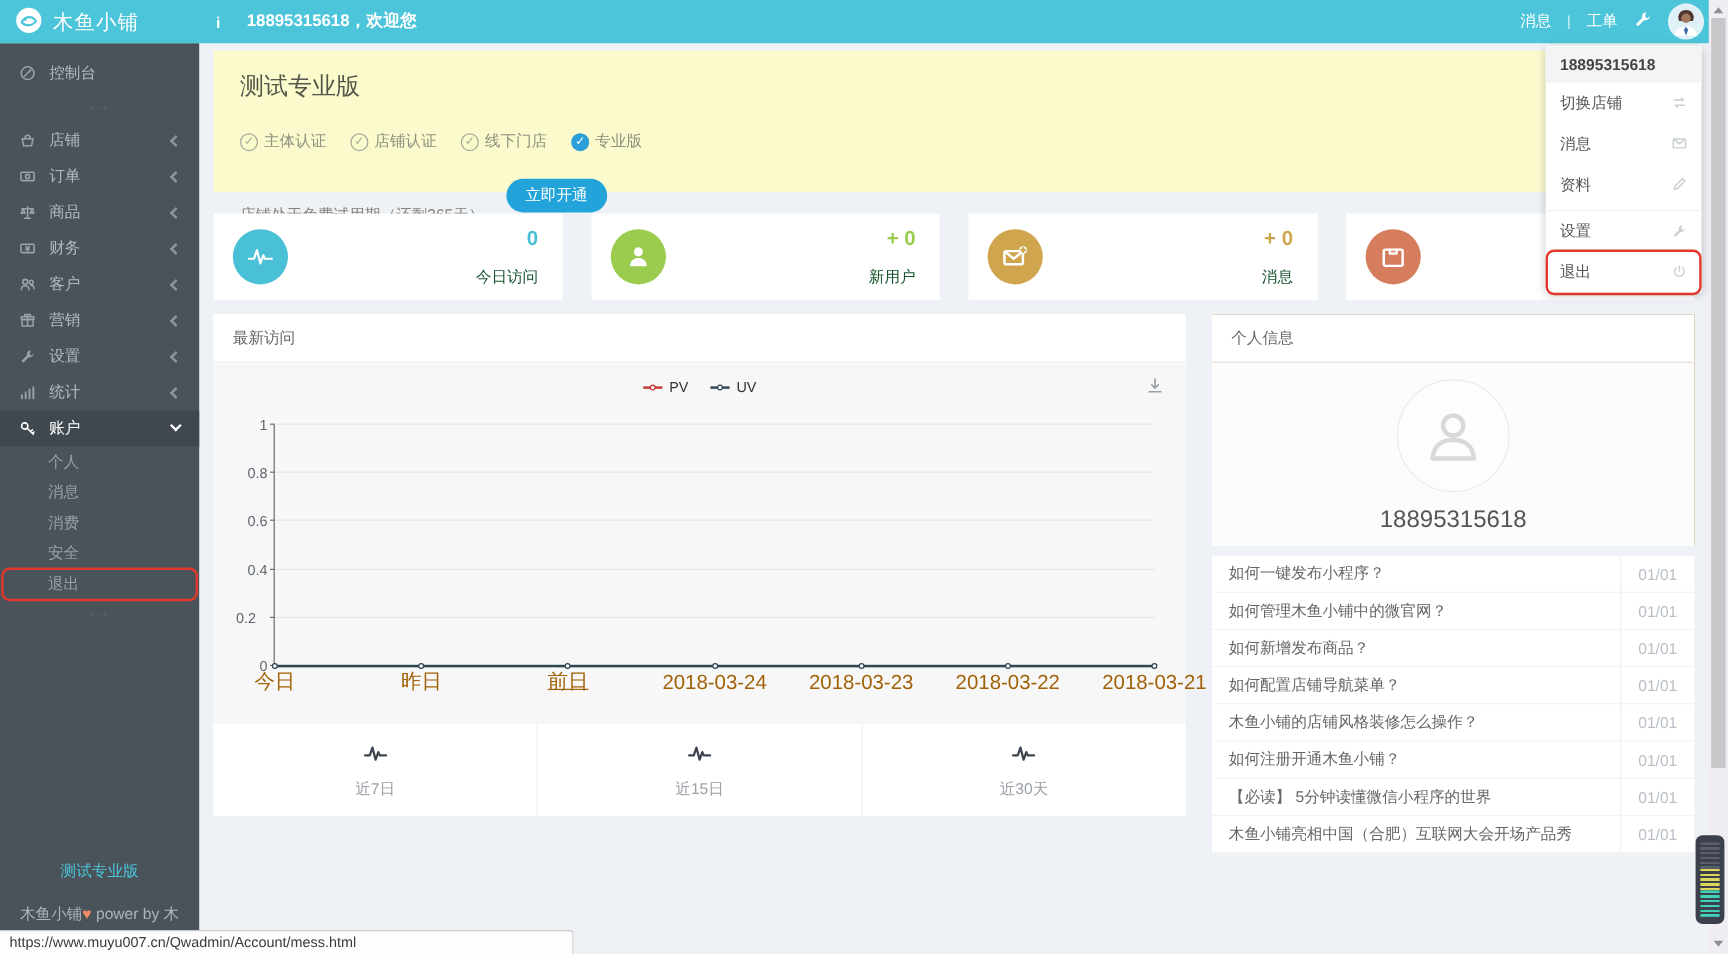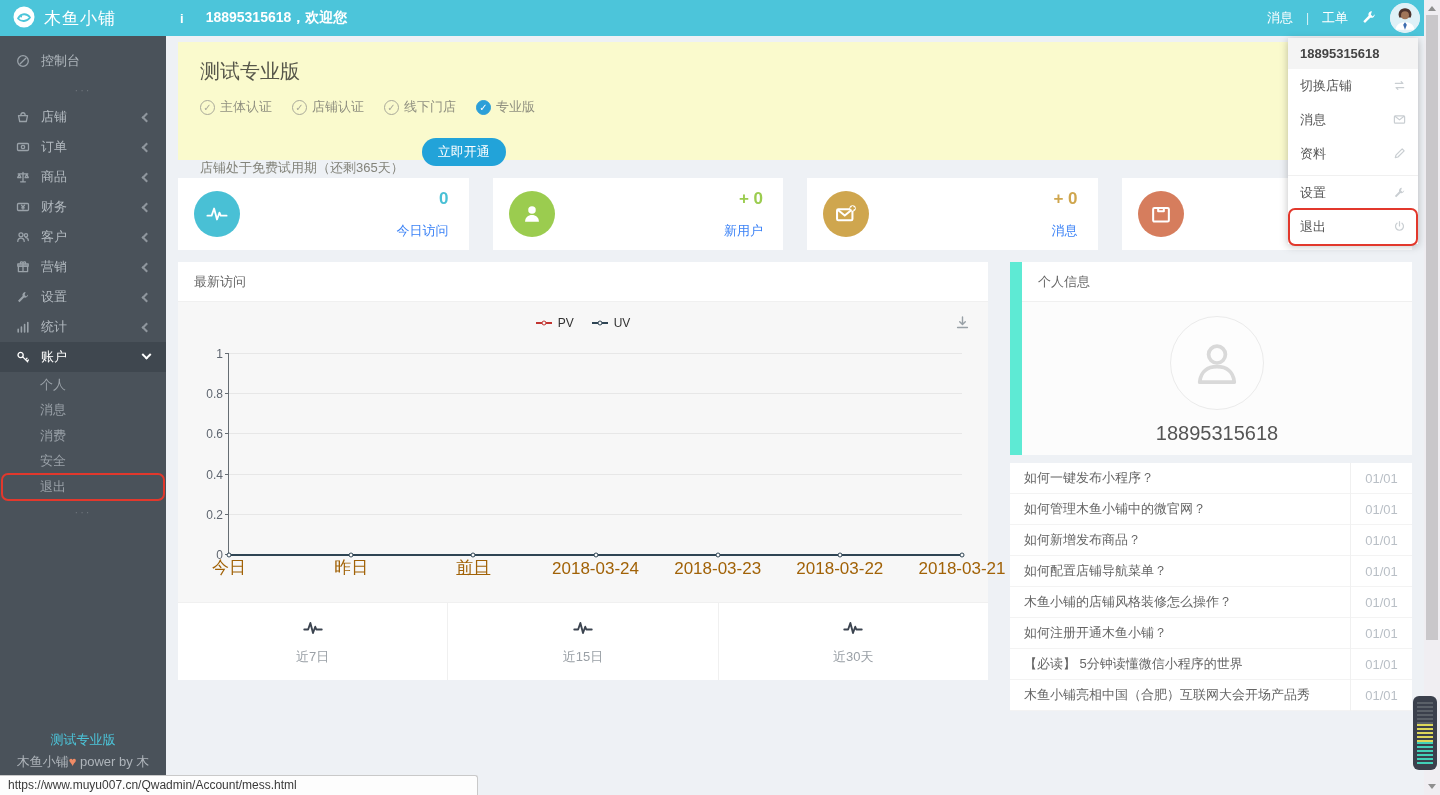--- a/index.html
+++ b/index.html
@@ -33,42 +33,42 @@
   .chev-left { transform:rotate(45deg); }
   .chev-down { transform:rotate(-45deg) translate(2px,-2px); }
   .sb-account { height:30px; background:#3f474f; color:#fff; }
   .sb-account .icon { color:#fff; }
   .sb-account .chev { border-color:#fff; }
   .sb-sub .sb-item { height:25.5px; padding-left:40px; color:#9aa1a8; }
   .annotated { position:relative; }
   .sb-sub .annotated::after { content:""; position:absolute; inset:-1px 1px; border:2px solid #e2382c; border-radius:7px; pointer-events:none; }
   .sb-footer { position:absolute; bottom:24px; left:0; width:100%; text-align:center; }
   .sb-footer .l1 { color:#4cc5da; font-size:13px; cursor:pointer; }
-  .sb-footer .l2 { margin-top:4px; color:#aeb4ba; font-size:13px; }
+  .sb-footer .l2 { margin-top:18px; color:#aeb4ba; font-size:13px; }
   .sb-footer .heart { color:#ef8b66; }
 
   
   .content { position:absolute; left:166px; top:36px; right:28px; bottom:0; padding:6px 0 0 12px; }
   .banner { height:118px; background:#fafacd; padding:16px 22px; }
   .banner-title { font-size:20px; color:#56564a; }
-  .badges { display:flex; gap:20px; margin-top:13px; align-items:center; }
+  .badges { display:flex; gap:20px; margin-top:24px; align-items:center; }
   .badge { display:flex; align-items:center; gap:5px; font-size:13px; color:#909080; }
   .badge-check { width:15px; height:15px; border:1px solid #a9a99a; border-radius:50%; color:#a9a99a; font-size:10px; display:flex; align-items:center; justify-content:center; }
   .badge-check::before { content:"✓"; }
   .badge.blue .badge-check { background:#2b9fd8; border-color:#2b9fd8; color:#fff; }
   .trial-row { display:flex; align-items:center; gap:18px; margin-top:11px; }
   .trial-text { font-size:13px; color:#83837a;margin-top:32px; }
   .cta { background:#22a3d9; color:#fff; border:none; border-radius:14px; font-size:13px; padding:5px 16px; cursor:pointer; font-family:inherit; }
 
   .stats { margin-top:18px; display:grid; grid-template-columns:repeat(4,1fr); gap:24px; height:72px; }
   .stat-card { background:#fff; display:flex; align-items:center; padding:0 20px 0 16px; }
   .stat-icon { width:46px; height:46px; border-radius:50%; color:#fff; display:flex; align-items:center; justify-content:center; font-size:22px; }
   .stat-right { margin-left:auto; text-align:right; }
   .stat-value { font-size:17px; font-weight:bold; min-height:20px; }
-  .stat-label { font-size:13px; color:#3b82f6; margin-top:13px; }
+  .stat-label { font-size:13px; color:#14532d; margin-top:13px; }
 
   .main-cols { margin-top:12px; display:flex; gap:22px; align-items:flex-start; }
   .panel-header { height:40px; line-height:40px; padding:0 16px; font-size:13px; color:#666; background:#fff; border-bottom:1px solid #f0f0f0; }
   .chart-panel { width:810px; background:#fff; }
   .chart-body { position:relative; height:300px; background:#f7f7f7; }
   .chart-legend { position:absolute; top:14px; left:0; right:0; display:flex; justify-content:center; gap:18px; }
   .lg-item { display:flex; align-items:center; gap:6px; cursor:pointer; }
   .lg-line { width:16px; height:2px; position:relative; display:inline-block; }
   .lg-ring { position:absolute; left:50%; top:50%; transform:translate(-50%,-50%); width:5px; height:5px; border:1.6px solid; border-radius:50%; background:#f7f7f7; }
   .lg-label { font-size:12px; color:#333; }
@@ -81,21 +81,21 @@
   .dataline { position:absolute; left:0; right:0; height:2px; }
   .marker { position:absolute; width:5px; height:5px; border:1.6px solid; border-radius:50%; background:#fdfdfd; transform:translate(-50%,50%); }
   .chart-tabs { display:flex; height:78px; background:#fff; border-top:1px solid #f0f0f0; }
   .tab { flex:1; text-align:center; padding-top:15px; cursor:pointer; }
   .tab + .tab { border-left:1px solid #f0f0f0; }
   .tab-icon { font-size:20px; color:#3c4450; }
   .tab-icon svg { stroke-width:1.5; }
   .tab-label { font-size:13px; color:#9aa0a6; margin-top:7px; }
 
   .right-col { flex:1; }
-  .profile-panel { background:#5eead4;padding-left:12px; }
+  .profile-panel { background:#a16207; }
   .profile-body { background:#fcfcfc; text-align:center; padding:14px 0 10px; }
   .big-avatar { width:94px; height:94px; margin:0 auto; border-radius:50%; background:#fdfdfd; border:1px solid #ebebeb; display:flex; align-items:center; justify-content:center; font-size:56px; color:#d9d9d9; }
   .big-avatar svg { stroke-width:1.6; }
   .profile-phone { font-size:20px; color:#555; margin-top:12px; }
   .profile-role { font-size:13px; color:#9aa0a6; margin-top:8px; }
   .stores-row { display:flex; height:82px; background:#fff; border-top:1px solid #f2f2f2; }
   .store-cell { flex:1; text-align:center; padding-top:16px; cursor:pointer; }
   .store-cell + .store-cell { border-left:1px solid #f2f2f2; }
   .cell-icon { font-size:20px; color:#4a4a4a; }
   .cell-label { font-size:13px; color:#777; margin-top:7px; }
@@ -391,21 +391,21 @@
             </span>
           </div>
         <span class="dl-btn icon"><svg viewBox="0 0 14 14">
               <path d="M7 1.8v6.8M4.4 6.2 7 8.8l2.6-2.6M2.4 11.6h9.2"></path>
             </svg></span>
         <div class="plot">
             <div class="ymark" style="bottom: 0%;"></div>
             <div class="ytick" style="bottom: 0%;">0</div>
             <div class="gridline" style="bottom: 20%;"></div>
             <div class="ymark" style="bottom: 20%;"></div>
-            <div class="ytick" style="bottom: 20%;">0.2</div>
+            <div class="ytick" style="bottom: 20%; text-align: center;">0.2</div>
             <div class="gridline" style="bottom: 40%;"></div>
             <div class="ymark" style="bottom: 40%;"></div>
             <div class="ytick" style="bottom: 40%;">0.4</div>
             <div class="gridline" style="bottom: 60%;"></div>
             <div class="ymark" style="bottom: 60%;"></div>
             <div class="ytick" style="bottom: 60%;">0.6</div>
             <div class="gridline" style="bottom: 80%;"></div>
             <div class="ymark" style="bottom: 80%;"></div>
             <div class="ytick" style="bottom: 80%;">0.8</div>
             <div class="gridline" style="bottom: 100%;"></div>

